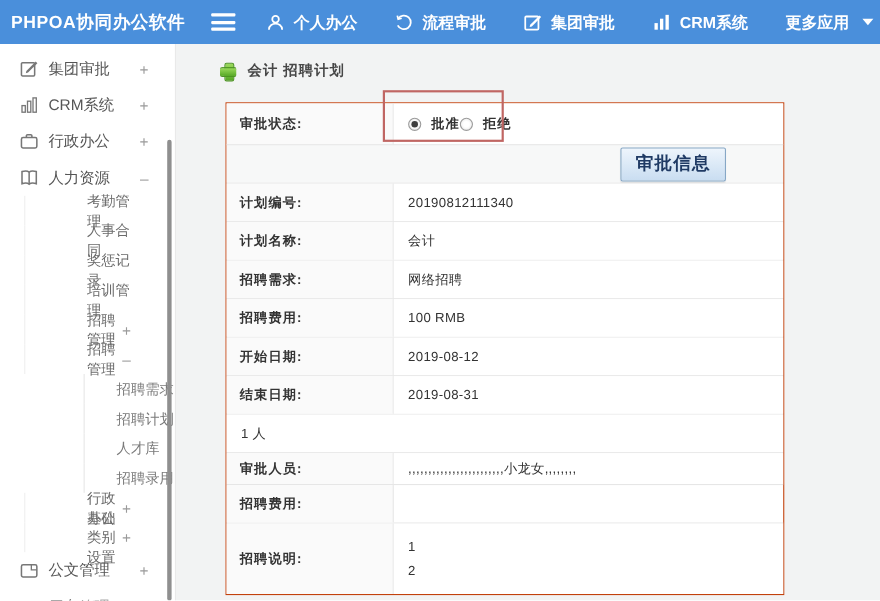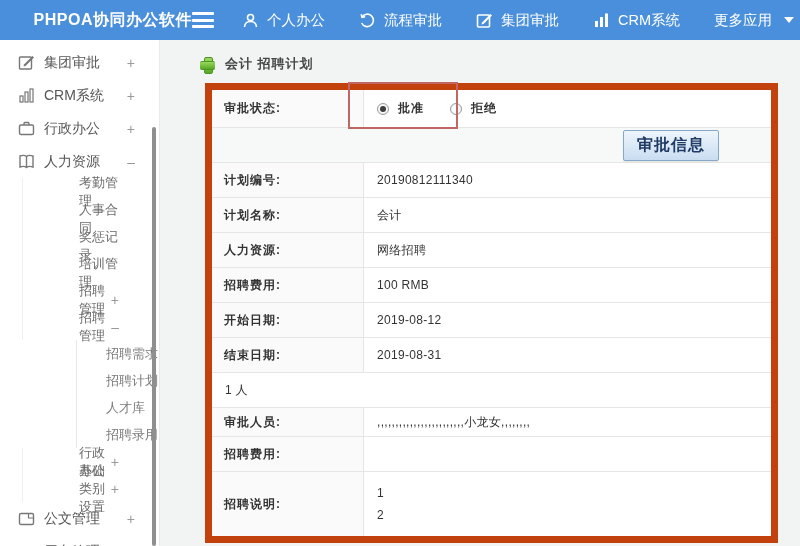--- a/index.html
+++ b/index.html
@@ -3,24 +3,24 @@
 <meta charset="utf-8">
 <style>
   * { margin:0; padding:0; box-sizing:border-box; }
   html,body { width:800px; height:546px; overflow:hidden; background:#fff;
               font-family:"Liberation Sans","DejaVu Sans",sans-serif; }
   .page { position:relative; width:800px; height:546px; }
 
   
   .topbar { position:absolute; top:0; left:0; width:800px; height:40px;
             background:#4a8fdb; display:flex; align-items:center; color:#fff; }
-  .logo { width:192px; padding-left:10px; font-size:16px; font-weight:bold; letter-spacing:.5px;text-align:right; }
+  .logo { width:192px; padding-left:10px; font-size:16px; font-weight:bold; letter-spacing:.5px; }
   .hamburger { width:22px; height:16px; display:flex; flex-direction:column; justify-content:space-between; cursor:pointer; margin-right:28px; }
   .hamburger i { display:block; height:3px; background:#fff; border-radius:1px; }
-  .topnav { display:flex; align-items:flex-end; gap:34px; }
+  .topnav { display:flex; align-items:flex-end; gap:34px;font-weight:bold; }
   .topnav .nav-item { display:flex; align-items:center; gap:8px; font-size:14.5px; color:#fff; cursor:pointer; }
   .topnav svg { display:block; }
   .caret { width:0; height:0; border-left:5px solid transparent; border-right:5px solid transparent; border-top:6px solid #fff; margin-left:4px; }
 
   
   .sidebar { position:absolute; top:40px; left:0; width:160px; height:506px;
              background:#fff; border-right:1px solid #e9e9e9; padding-top:6px; }
   .sidebar ul { list-style:none; }
   .sidebar li { display:flex; align-items:center; cursor:pointer; }
   .sidebar li.l1 { height:33px; padding-left:18px; padding-right:24px; font-size:14px; color:#555; }
@@ -36,38 +36,38 @@
   .main { position:absolute; top:40px; left:160px; width:640px; height:506px;
           background:#f2f3f3; }
   .title-row { position:absolute; top:15px; left:40px; display:flex; align-items:center; gap:10px;text-align:right; }
   .plus-icon { width:15px; height:15px; position:relative; display:inline-block; }
   .plus-icon::before, .plus-icon::after { content:""; position:absolute;
       background:linear-gradient(#9ad95b,#58a926); border:1px solid #4d9422; border-radius:2px; }
   .plus-icon::before { left:4px; top:0; width:7px; height:15px; }
   .plus-icon::after  { left:0; top:4px; width:15px; height:7px; border-left:0; border-right:0; }
   h1.page-title { font-size:13px; font-weight:bold; color:#474747; letter-spacing:1px; }
 
-  .form-table { position:absolute; top:43px; left:45px; width:573px;
-                border:7px solid #c2410c; background:#fff; }
+  .form-table { position:absolute; top:53px; left:45px; width:508px;
+                border:1px solid #c2410c; background:#fff; }
   .row { display:flex; border-top:1px solid #e6e6e6; }
   .row:first-child { border-top:none; }
   .cell { font-size:12px; color:#333; display:flex; align-items:center; }
   .cell.label { width:152px; flex:0 0 auto; background:#fafafa; border-right:1px solid #e6e6e6;
                 padding-left:12px; font-weight:bold; letter-spacing:1px; }
   .cell.value { flex:1; padding-left:13px; background:#fff; letter-spacing:.3px; }
   .row.h35 { height:35px; } .row.h37 { height:37px; } .row.h29 { height:29px; }
   .row.h65 { height:65px; }
   .row.h65 .cell.value { flex-direction:column; align-items:flex-start; justify-content:center; gap:8px; }
   .btn-row { height:35px; background:#f7f8f8; display:flex; align-items:center;
              justify-content:flex-end; padding-right:52px; border-top:1px solid #e6e6e6; }
   .approve-btn { font-size:16px; font-weight:bold; color:#1f3a64; letter-spacing:1px;
                  background:linear-gradient(#eef5fc,#c9ddf1); border:1px solid #86a7c6;
                  border-radius:2px; padding:4px 13px; cursor:pointer;
                  box-shadow:0 1px 1px rgba(0,0,0,.08); }
-  .radio-group { display:flex; align-items:center; gap:26px; padding-left:16px; }
+  .radio-group { display:flex; align-items:center; padding-left:16px; }
   .radio { display:flex; align-items:center; gap:9px; font-size:12px; font-weight:bold;
            color:#333; cursor:pointer; letter-spacing:1px; }
   .rb { width:12px; height:12px; border-radius:50%; border:1px solid #9b9b9b;
         background:radial-gradient(#fff 35%, #e3e3e3); position:relative; flex:0 0 auto; }
   .rb.selected::after { content:""; position:absolute; left:2px; top:2px; width:6px; height:6px;
         border-radius:50%; background:#3d3d3d; }
   a.file-link { color:#1f5fa9; font-weight:bold; text-decoration:none; letter-spacing:1px; }
   .annotation { position:absolute; left:188px; top:42px; width:110px; height:47px;
                 border:2px solid #c06663; z-index:3; pointer-events:none; }
 </style>
@@ -263,21 +263,21 @@
 
       <div class="row h35">
         <div class="cell label">计划编号:</div>
         <div class="cell value">20190812111340</div>
       </div>
       <div class="row h35">
         <div class="cell label">计划名称:</div>
         <div class="cell value">会计</div>
       </div>
       <div class="row h35">
-        <div class="cell label">人力资源:</div>
+        <div class="cell label">招聘需求:</div>
         <div class="cell value">网络招聘</div>
       </div>
       <div class="row h35">
         <div class="cell label">招聘费用:</div>
         <div class="cell value">100 RMB</div>
       </div>
       <div class="row h35">
         <div class="cell label">开始日期:</div>
         <div class="cell value">2019-08-12</div>
       </div>

